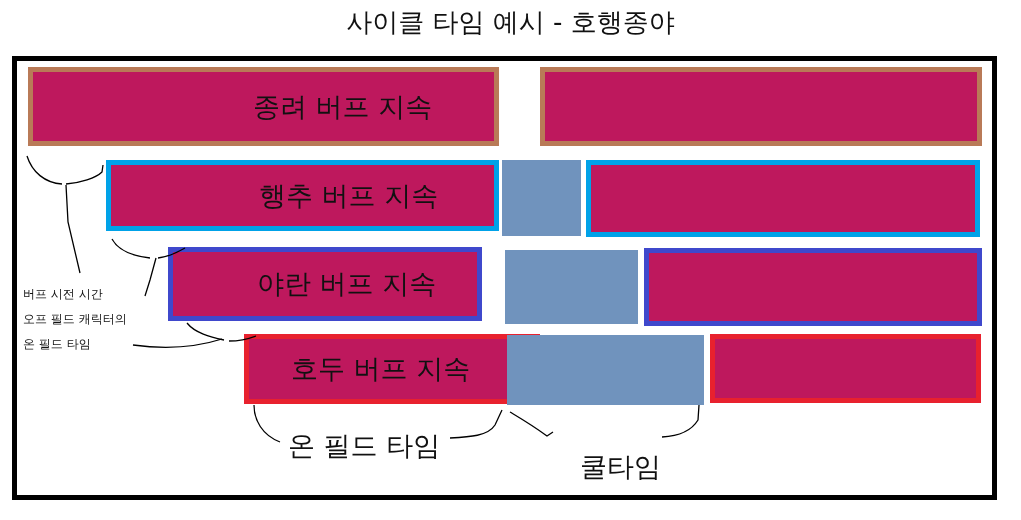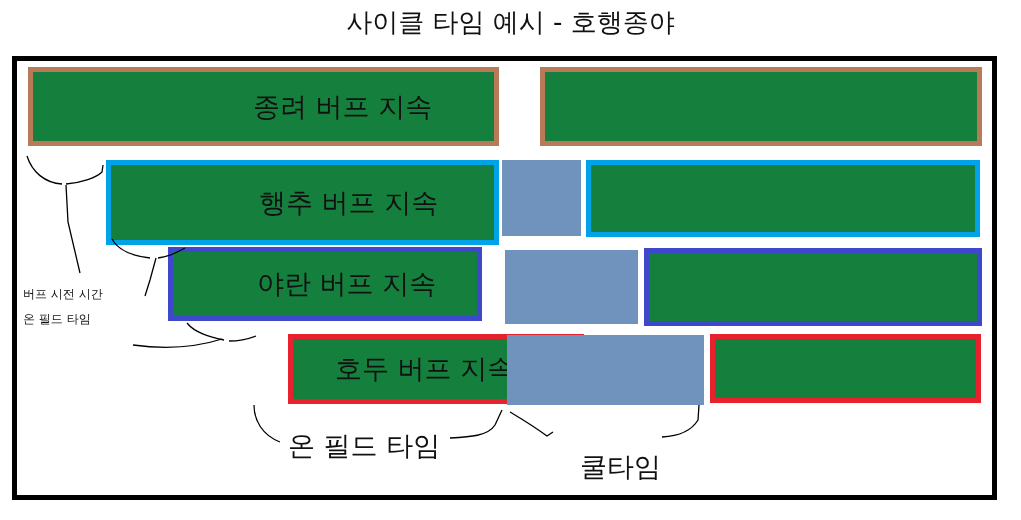--- a/index.html
+++ b/index.html
@@ -8,21 +8,21 @@
     background: #ffffff;
     font-family: "DejaVu Sans", "Liberation Sans", sans-serif;
     color: #111;
   }
   .abs { position: absolute; box-sizing: border-box; }
   .title {
     left: 0; top: 4px; width: 1021px; text-align: center;
     font-size: 26px; line-height: 36px; color: #111;
   }
   .frame { left: 12px; top: 56px; width: 985px; height: 444px; border: 5px solid #000; }
-  .box { border-style: solid; border-width: 5px; background: #15803d; }
+  .box { border-style: solid; border-width: 5px; background: #be185d; }
   .box .label {
     position: absolute; top: 0; bottom: 0; display: flex; align-items: center;
     font-size: 27px; white-space: nowrap; color: #111;
   }
   .cool { background: #7093bd; }
   .note { font-size: 12px; line-height: 25px; color: #111; white-space: nowrap; }
   .bracelabel { font-size: 27px; white-space: nowrap; color: #111; }
   svg.lines { position: absolute; left: 0; top: 0; }
 </style>
 </head>
@@ -30,33 +30,33 @@
 
 <div class="abs title">사이클 타임 예시 - 호행종야</div>
 
 <div class="abs frame"></div>
 
 <div class="abs box" style="left:28px; top:67px; width:471px; height:79px; border-color:#b97a57;">
   <span class="label" style="left:220px;">종려 버프 지속</span>
 </div>
 <div class="abs box" style="left:540px; top:67px; width:442px; height:79px; border-color:#b97a57;"></div>
 
-<div class="abs box" style="left:106px; top:160px; width:393px; height:85px; border-color:#00a2e8;">
+<div class="abs box" style="left:106px; top:160px; width:393px; height:71px; border-color:#00a2e8;">
   <span class="label" style="left:148px;">행추 버프 지속</span>
 </div>
 <div class="abs cool" style="left:502px; top:160px; width:79px; height:76px;"></div>
 <div class="abs box" style="left:586px; top:160px; width:394px; height:77px; border-color:#00a2e8;"></div>
 
 <div class="abs box" style="left:168px; top:247px; width:314px; height:74px; border-color:#3f48cc;">
   <span class="label" style="left:84px;">야란 버프 지속</span>
 </div>
 <div class="abs cool" style="left:505px; top:250px; width:133px; height:74px;"></div>
 <div class="abs box" style="left:644px; top:248px; width:338px; height:78px; border-color:#3f48cc;"></div>
 
-<div class="abs box" style="left:244px; top:334px; width:296px; height:70px; border-color:#e8212e;margin-left:44px;">
+<div class="abs box" style="left:244px; top:334px; width:296px; height:70px; border-color:#e8212e;">
   <span class="label" style="left:42px;">호두 버프 지속</span>
 </div>
 <div class="abs cool" style="left:507px; top:335px; width:197px; height:70px;"></div>
 <div class="abs box" style="left:710px; top:334px; width:271px; height:69px; border-color:#e8212e;"></div>
 
 <svg class="lines" width="1021" height="520">
   <g fill="none" stroke="#000" stroke-width="1.3">
 
     <path d="M27,156 C32,172 45,183 62,184 M66,184 C80,183 96,178 102,172 L103,165"></path>
     <path d="M66,185 L68,222 L80,273"></path>
@@ -70,17 +70,18 @@
     <path d="M254,405 C254,420 262,435 280,442"></path>
     <path d="M450,438 C470,437 488,436 495,425 L502,410"></path>
 
     <path d="M510,412 C520,418 532,425 547,436 L553,432"></path>
     <path d="M662,437 C680,436 692,430 698,420 L699,405"></path>
   </g>
 </svg>
 
 <div class="abs note" style="left:23px; top:282px;">
   <div>버프 시전 시간</div>
+  <div>오프 필드 캐릭터의</div>
   <div>온 필드 타임</div>
 </div>
 
 <div class="abs bracelabel" style="left:288px; top:428px;">온 필드 타임</div>
 <div class="abs bracelabel" style="left:564px; top:449px;margin-left:16px;">쿨타임</div>
 
 </body></html>

